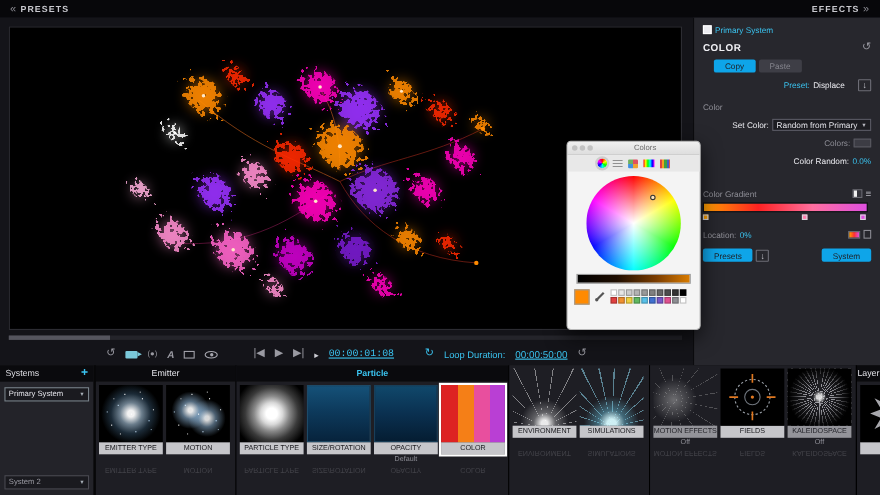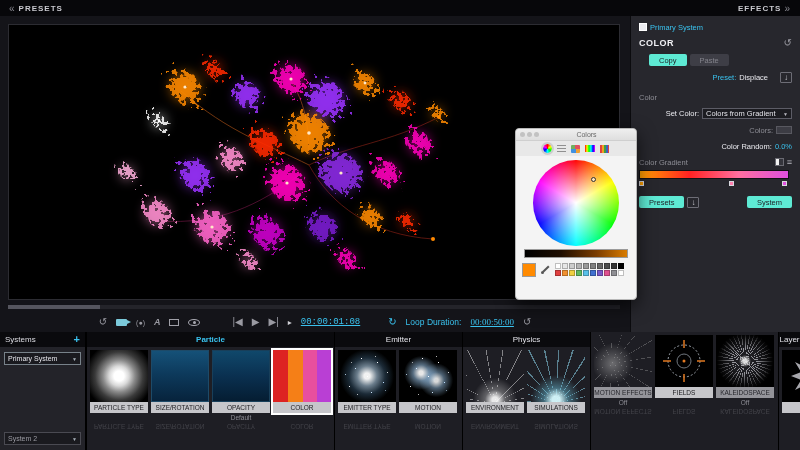--- a/index.html
+++ b/index.html
@@ -29,34 +29,34 @@
   .cam{position:relative;width:11px;height:7px;background:#7bc9da;border-radius:1px}
   .cam::after{content:"";position:absolute;right:-4px;top:1px;border-left:4px solid #7bc9da;
     border-top:2.5px solid transparent;border-bottom:2.5px solid transparent}
   .framebox{width:10px;height:7px;border:1px solid #a0a0a8}
   .eye{position:relative;width:12px;height:7px;border:1px solid #a8a8b0;border-radius:50%;display:inline-block}
   .eye .pupil{position:absolute;left:50%;top:50%;width:3px;height:3px;margin:-1.5px 0 0 -1.5px;
     border-radius:50%;background:#a8a8b0}
   .tc-marker{color:#d0d0d6;font-size:8px}
   .timecode{font-family:"Liberation Mono",monospace;font-size:9px;color:#3ac2ee;text-decoration:underline}
   .loop-label{color:#3ac2ee;font-size:8.5px}
-  .loop-value{font-family:Liberation Serif, serif;font-size:9px;color:#3ac2ee;text-decoration:underline}
+  .loop-value{font-family:Liberation Sans, sans-serif;font-size:9px;color:#3ac2ee;text-decoration:underline}
   .ticon.cyan{color:#3ac2ee}
 
   
   .rp{position:absolute;top:16px;right:0;width:170px;height:316px;background:#27272d;
     border-left:1px solid #0b0b0e;font-size:7.5px;color:#cfcfd4}
   .rp .row{display:flex;align-items:center;margin:6px 8px 0 8px;min-height:10px;gap:3px}
   .rp .grey{color:#8d8d95}
   .rp .cyan{color:#3ac2ee}
   .rp .white{color:#eaeaef}
   .rp .grow{flex:1}
   .rp .title{font-size:9px;font-weight:bold;color:#f0f0f4;letter-spacing:.5px}
   .cb{width:8px;height:8px;background:#ececf0;border:1px solid #ffffff}
-  .pbtn{background:#5eead4;color:#1e1e24;border-radius:2px;padding:1.5px 10px;font-size:7.5px;cursor:pointer}
+  .pbtn{background:#0ea5e9;color:#1e1e24;border-radius:2px;padding:1.5px 10px;font-size:7.5px;cursor:pointer}
   .pbtn.dim{background:#3e3e46;color:#84848c}
   .sqbtn{width:12px;height:11px;border:1px solid #6d6d76;border-radius:1px;display:flex;
     align-items:center;justify-content:center;color:#cacad0;font-size:8px;cursor:pointer}
   .dd{background:#1c1c21;border:1px solid #5c5c66;color:#e2e2e8;width:90px;height:11px;
     display:flex;align-items:center;justify-content:space-between;padding:0 3px;cursor:pointer}
   .dd .arr{font-size:5px;color:#b8b8c0}
   .swatch-disabled{width:16px;height:8px;background:#3c3c44;border:1px solid #585860}
   .gwrap{flex:1;margin-right:3px}
   .gbar{height:9px;border:1px solid #101014}
   .gstops{position:relative;height:8px;margin-top:1px}
@@ -286,49 +286,56 @@
       <span style="width:6px"></span>
       <span class="sqbtn">↓</span>
     </div>
     <div class="row" style="margin-top:9px">
       <span class="grey">Color</span>
     </div>
     <div class="row">
       <span class="grow"></span>
       <span class="white">Set Color:</span>
       <span class="dd">
-        <span>Colors from Gradient</span>
+        <span>Random from Primary</span>
         <span class="arr">▼</span>
       </span>
     </div>
     <div class="row">
       <span class="grow"></span>
       <span class="grey">Colors:</span>
       <span class="swatch-disabled"></span>
     </div>
     <div class="row">
       <span class="grow"></span>
       <span class="white">Color Random:</span>
       <span class="cyan">0.0%</span>
     </div>
-    <div class="row" style="margin-top:6px">
+    <div class="row" style="margin-top:20px">
       <span class="grey">Color Gradient</span>
       <span class="grow"></span>
       <span class="mini-bw"></span>
       <span class="mini-menu">≡</span>
     </div>
     <div class="row" style="margin-top:3px">
       <span class="gwrap">
         <span class="gbar" style="display: block; background: linear-gradient(90deg, rgb(255, 160, 0), rgb(255, 34, 34), rgb(255, 111, 159), rgb(223, 79, 223));"></span>
         <span class="gstops" style="display:block">
             <span class="gstop" style="left: calc(2% - 3px); background: rgb(255, 160, 0);"></span>
             <span class="gstop" style="left: calc(62% - 3px); background: rgb(255, 127, 174);"></span>
             <span class="gstop" style="left: calc(97% - 3px); background: rgb(223, 79, 223);"></span>
           </span>
       </span>
+    </div>
+    <div class="row">
+      <span class="grey">Location:</span>
+      <span class="cyan">0%</span>
+      <span class="grow"></span>
+      <span class="mini-grad"></span>
+      <span class="mini-page"></span>
     </div>
     <div class="row" style="margin-top:8px">
       <span class="pbtn">Presets</span>
       <span class="sqbtn">↓</span>
       <span class="grow"></span>
       <span class="pbtn">System</span>
     </div>
   </div>
 
   <div class="colors-win">
@@ -388,20 +395,42 @@
         <span class="arr">▼</span>
       </div>
       <div class="sys-dd lower">
         <span>System 2</span>
         <span class="arr">▼</span>
       </div>
     </div>
 
     <div class="cats">
 
+      <div class="cat" style="width:128px">
+        <div class="cat-h">Emitter</div>
+        <div class="tiles">
+          <div class="tile">
+            <div class="tmain">
+                <div class="art art-burst1"></div>
+            <div class="bar">EMITTER TYPE</div>
+              </div>
+            <div class="sub"></div>
+            <div class="refl">EMITTER TYPE</div>
+          </div>
+          <div class="tile">
+            <div class="tmain">
+                <div class="art art-burst2"></div>
+            <div class="bar">MOTION</div>
+              </div>
+            <div class="sub"></div>
+            <div class="refl">MOTION</div>
+          </div>
+        </div>
+      </div>
+
       <div class="cat" style="width:248px">
         <div class="cat-h active">Particle</div>
         <div class="tiles">
           <div class="tile">
             <div class="tmain">
                 <div class="art art-glow"></div>
             <div class="bar">PARTICLE TYPE</div>
               </div>
             <div class="sub"></div>
             <div class="refl">PARTICLE TYPE</div>
@@ -427,43 +456,20 @@
                 <div class="art art-colorbars"></div>
             <div class="bar">COLOR</div>
               </div>
             <div class="sub"></div>
             <div class="refl">COLOR</div>
           </div>
         </div>
       </div>
 
       <div class="cat" style="width:128px">
-        <div class="cat-h">Emitter</div>
-        <div class="tiles">
-          <div class="tile">
-            <div class="tmain">
-                <div class="art art-burst1"></div>
-            <div class="bar">EMITTER TYPE</div>
-              </div>
-            <div class="sub"></div>
-            <div class="refl">EMITTER TYPE</div>
-          </div>
-          <div class="tile">
-            <div class="tmain">
-                <div class="art art-burst2"></div>
-            <div class="bar">MOTION</div>
-              </div>
-            <div class="sub"></div>
-            <div class="refl">MOTION</div>
-          </div>
-        </div>
-      </div>
-
-      <div class="cat" style="width:128px">
-        <div class="cat-h">Physics</div>
         <div class="tiles">
           <div class="tile">
             <div class="tmain">
                 <div class="art art-fountain"></div>
             <div class="bar">ENVIRONMENT</div>
               </div>
             <div class="sub"></div>
             <div class="refl">ENVIRONMENT</div>
           </div>
           <div class="tile">

